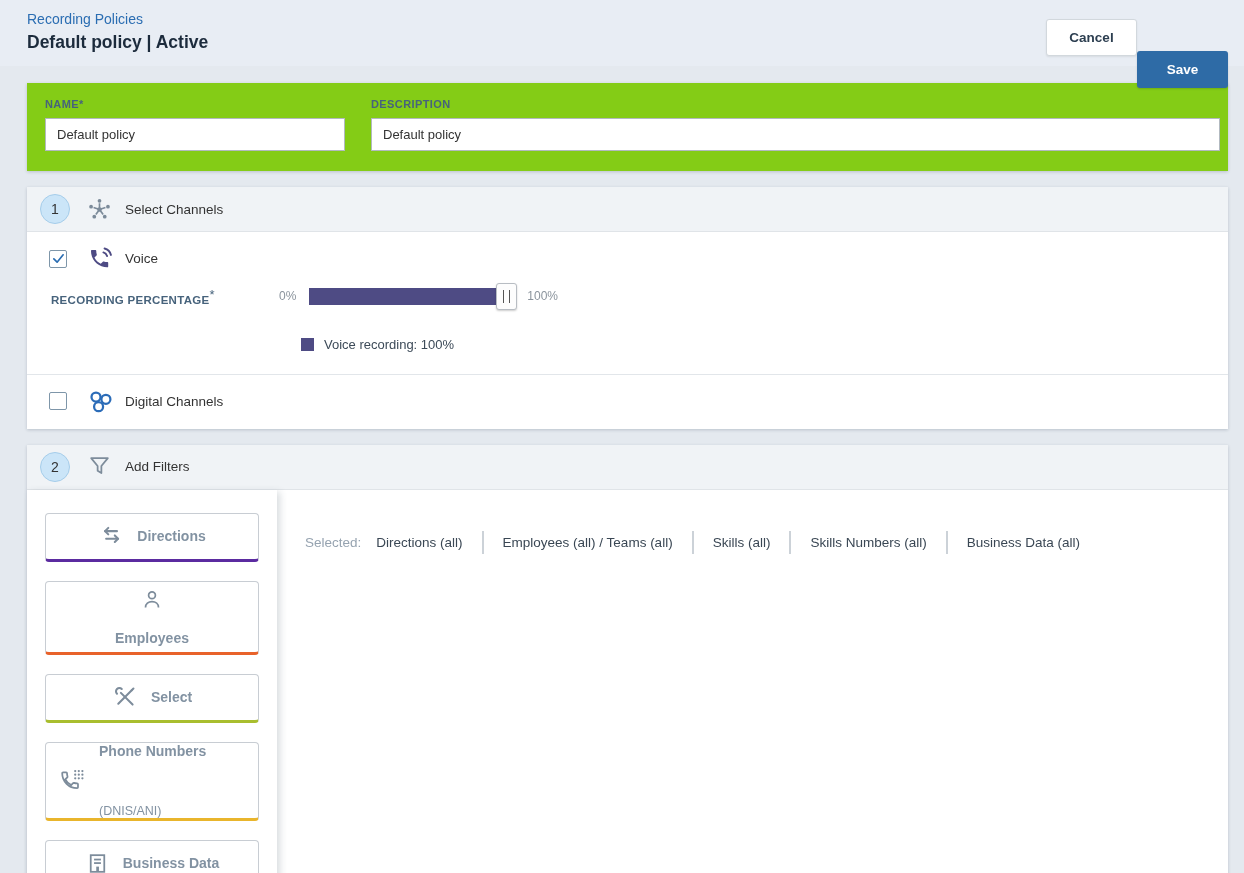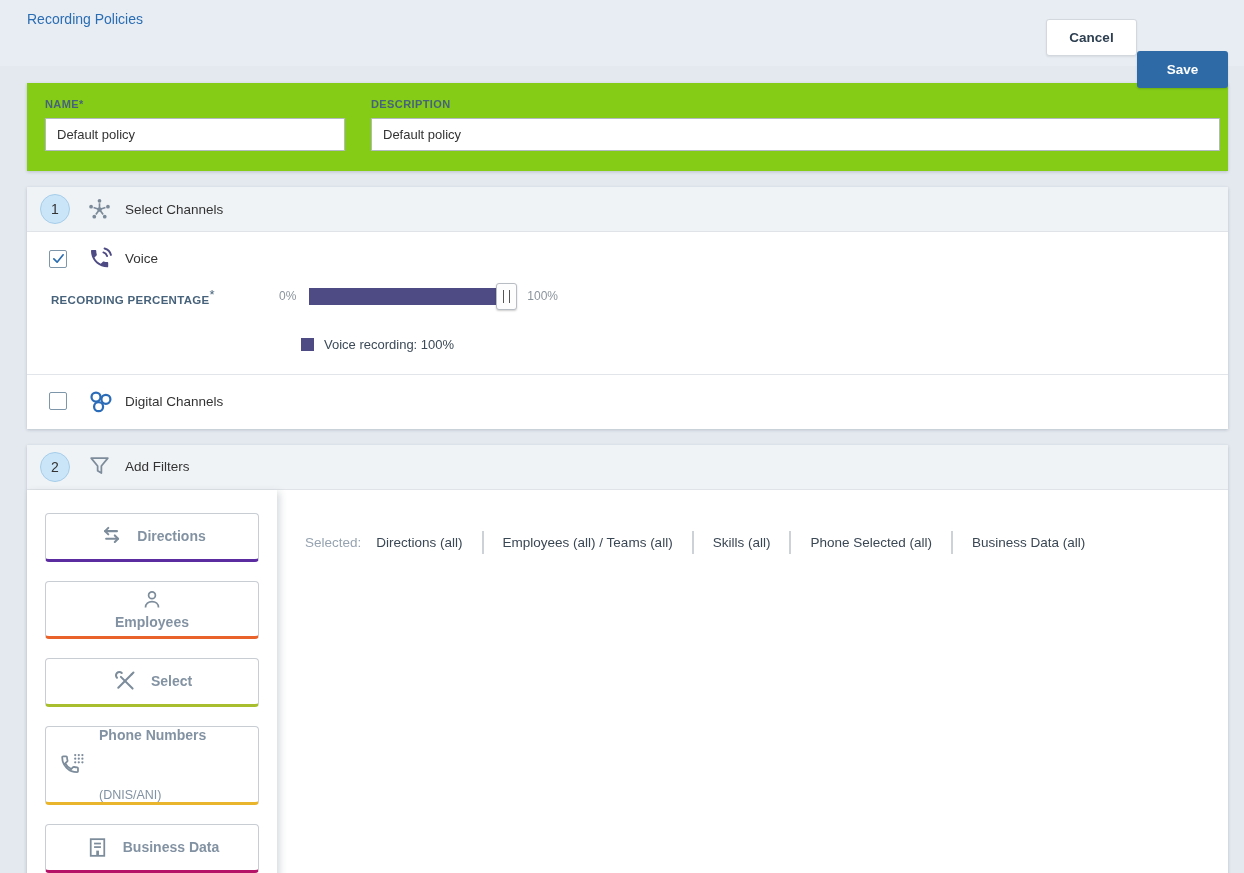--- a/index.html
+++ b/index.html
@@ -196,21 +196,21 @@
     font-family: "Liberation Sans", sans-serif;
     color: #8292a2;
     padding: 0 8px;
   }
   .filter-btn .f-label { font-size: 14px; font-weight: 700; color: #8292a2; }
   .filter-btn .f-sublabel { font-size: 12.5px; font-weight: 400; color: #8292a2; margin-top: 1px; }
   .filter-btn-row { display: flex; gap: 11px; }
   .filter-btn.stacked {
     flex: 1;
     flex-direction: column;
-    gap: 2px;
+    gap: 18px;
     min-height: 53px;
     padding: 6px 4px;
   }
   .filter-btn.two-line { min-height: 60px; justify-content: flex-start; padding-left: 13px; }
   .two-line .f-text { display: flex; flex-direction: column; align-items: flex-start; gap: 44px; }
   .filters-main { flex: 1; padding: 41px 20px 0 28px; background: #fff; }
   .selected-row { display: flex; align-items: center; flex-wrap: wrap; }
   .selected-label { font-size: 13.5px; color: #96a3b0; margin-right: 15px; }
   .selected-item { font-size: 13.5px; color: #3a4754; }
   .selected-sep {
@@ -218,20 +218,21 @@
     background: #ccd2d8;
     margin: 0 19px;
   }
   .f-icon { display: flex; }
 </style>
 </head>
 <body>
 
 <div class="top-band">
   <a class="breadcrumb">Recording Policies</a>
+  <div class="page-title">Default policy | Active</div>
   <div class="header-actions">
     <button class="btn btn-cancel">Cancel</button>
     <button class="btn btn-save" style="background: rgb(46, 107, 166); margin-top: 32px;">Save</button>
   </div>
 </div>
 
 <div class="card card-form">
   <div class="field-name">
     <div class="field-label">NAME*</div>
     <input class="text-input" type="text" value="Default policy" style="">
@@ -418,19 +419,19 @@
 
     <div class="filters-main">
       <div class="selected-row">
         <span class="selected-label">Selected:</span>
         <span class="selected-item">Directions (all)</span>
         <span class="selected-sep"></span>
         <span class="selected-item">Employees (all) / Teams (all)</span>
         <span class="selected-sep"></span>
         <span class="selected-item">Skills (all)</span>
         <span class="selected-sep"></span>
-        <span class="selected-item">Phone Selected (all)</span>
+        <span class="selected-item">Skills Numbers (all)</span>
         <span class="selected-sep"></span>
         <span class="selected-item">Business Data (all)</span>
       </div>
     </div>
   </div>
 </div>
 
 </body></html>

